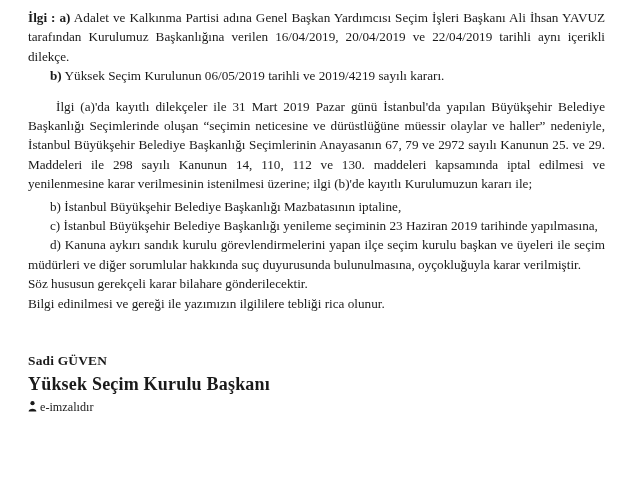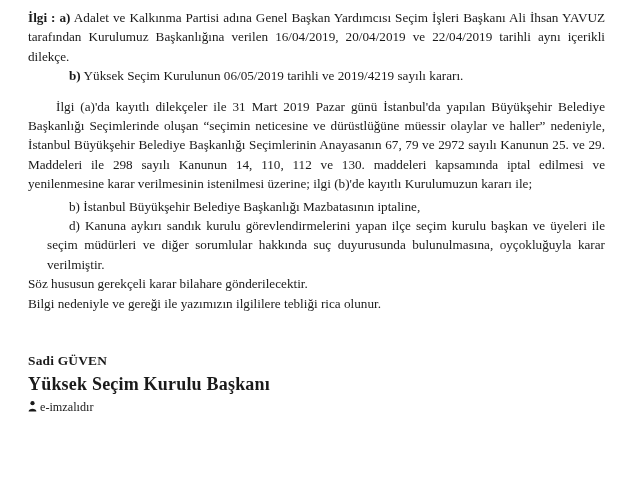--- a/index.html
+++ b/index.html
@@ -27,21 +27,20 @@
     font-size: 13.2px;
     line-height: 1.47;
     text-align: justify;
     text-justify: inter-word;
   }
   .indent {
     text-indent: 28px;
   }
   .indent-sm {
     text-indent: 22px;
-    margin-left: 19px;
   }
   .b {
     font-weight: bold;
   }
   .block {
     margin-bottom: 0px;
   }
   .gap {
     height: 11px;
   }
@@ -86,23 +85,24 @@
   <p class="block"><span class="b">İlgi : a)</span> Adalet ve Kalkınma Partisi adına Genel Başkan Yardımcısı Seçim İşleri Başkanı Ali İhsan YAVUZ tarafından Kurulumuz Başkanlığına verilen 16/04/2019, 20/04/2019 ve 22/04/2019 tarihli aynı içerikli dilekçe.</p>
   <p class="block indent-sm"><span class="b">b)</span> Yüksek Seçim Kurulunun 06/05/2019 tarihli ve 2019/4219 sayılı kararı.</p>
 
   <div class="gap"></div>
 
   <p class="block indent">İlgi (a)'da kayıtlı dilekçeler ile 31 Mart 2019 Pazar günü İstanbul'da yapılan Büyükşehir Belediye Başkanlığı Seçimlerinde oluşan “seçimin neticesine ve dürüstlüğüne müessir olaylar ve haller” nedeniyle, İstanbul Büyükşehir Belediye Başkanlığı Seçimlerinin Anayasanın 67, 79 ve 2972 sayılı Kanunun 25. ve 29. Maddeleri ile 298 sayılı Kanunun 14, 110, 112 ve 130. maddeleri kapsamında iptal edilmesi ve yenilenmesine karar verilmesinin istenilmesi üzerine; ilgi (b)'de kayıtlı Kurulumuzun kararı ile;</p>
 
   <div class="gap-sm"></div>
 
   <p class="block indent-sm">b) İstanbul Büyükşehir Belediye Başkanlığı Mazbatasının iptaline,</p>
+  <p class="block indent-sm">c) İstanbul Büyükşehir Belediye Başkanlığı yenileme seçiminin 23 Haziran 2019 tarihinde yapılmasına,</p>
   <p class="block indent-sm">d) Kanuna aykırı sandık kurulu görevlendirmelerini yapan ilçe seçim kurulu başkan ve üyeleri ile seçim müdürleri ve diğer sorumlular hakkında suç duyurusunda bulunulmasına, oyçokluğuyla karar verilmiştir.</p>
   <p class="block">Söz hususun gerekçeli karar bilahare gönderilecektir.</p>
-  <p class="block">Bilgi nedeniyle ve gereği ile yazımızın ilgililere tebliği rica olunur.</p>
+  <p class="block">Bilgi edinilmesi ve gereği ile yazımızın ilgililere tebliği rica olunur.</p>
 
   <div class="signature">
     <div class="sig-name">Sadi GÜVEN</div>
     <div class="sig-title">Yüksek Seçim Kurulu Başkanı</div>
     <div class="sig-esign"><span class="esign-icon"><svg viewBox="0 0 9 11" width="9" height="11">
             <circle cx="4.5" cy="2.2" r="2.1" fill="#1a1a1a"></circle>
             <path d="M0.6 10.6 C0.6 6.9 8.4 6.9 8.4 10.6 Z" fill="#1a1a1a"></path>
           </svg></span><span>e-imzalıdır</span></div>
   </div>
 

